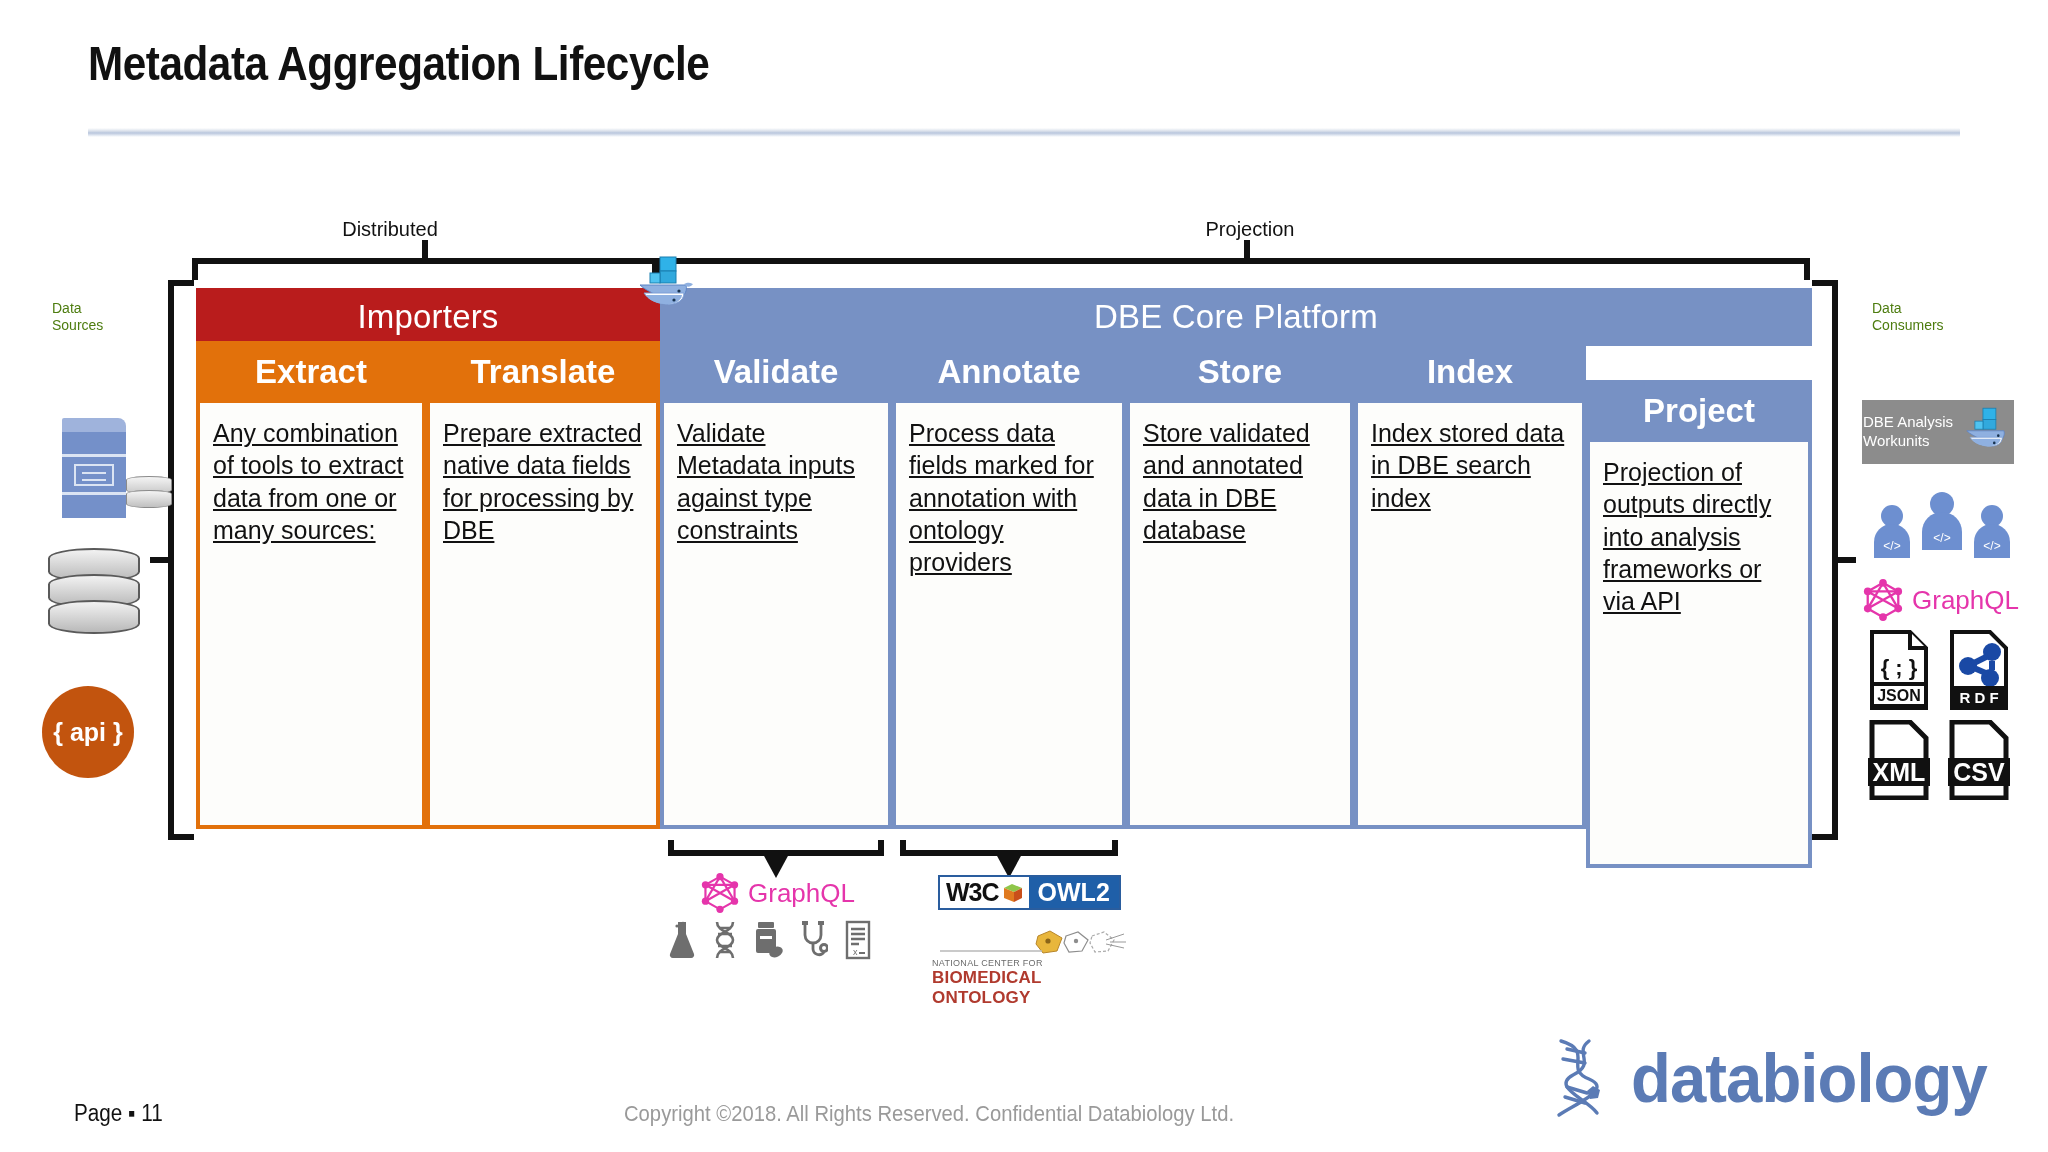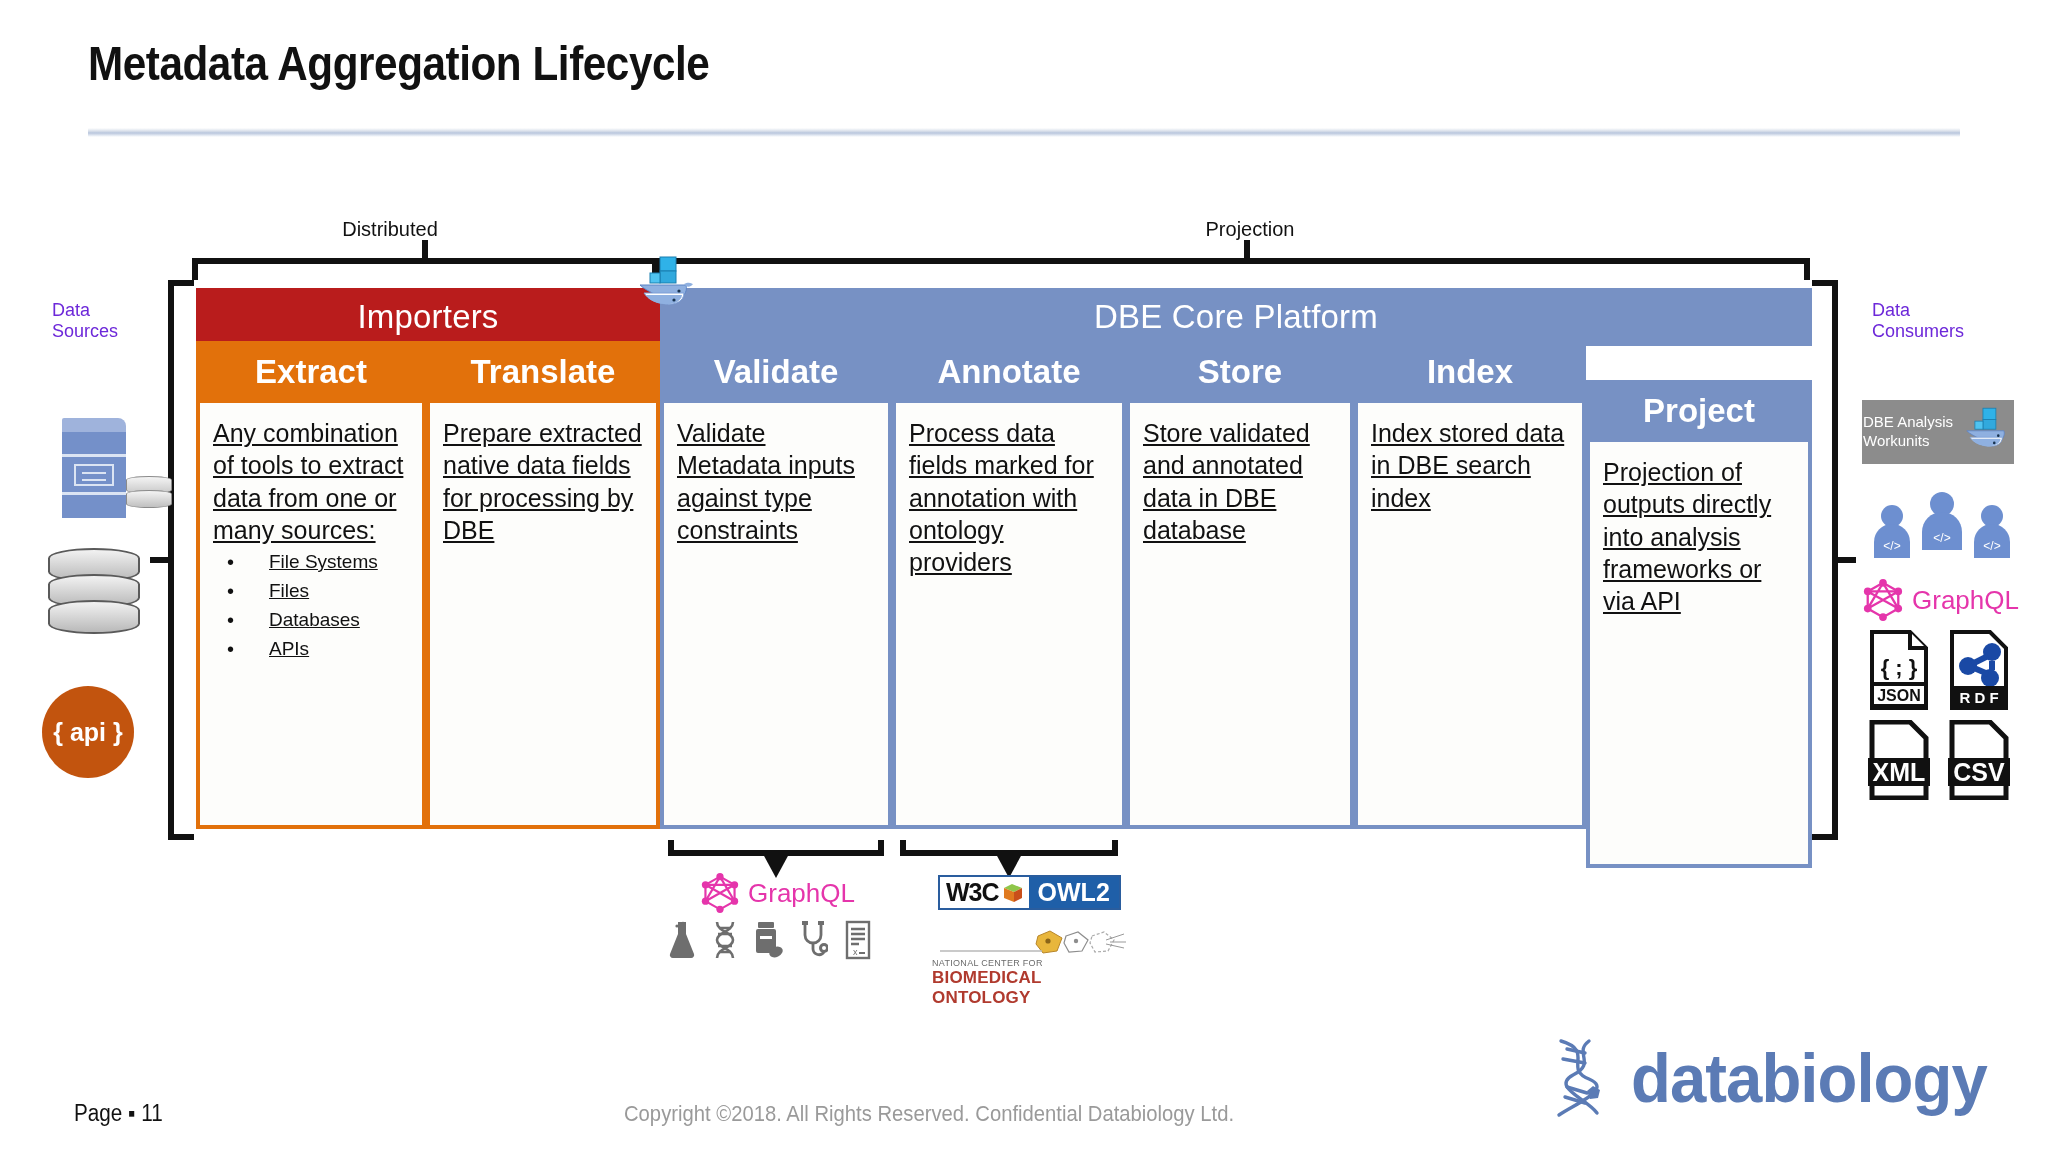--- a/index.html
+++ b/index.html
@@ -82,21 +82,21 @@
   .stage.blue .head   { border-left:4px solid #7791C4; border-right:4px solid #7791C4; }
   .bullets { list-style:none; margin-top:2px; }
   .bullets li {
     font-size:19px; line-height:1.52; padding-left:56px; position:relative;
   }
   .bullets li:before {
     content:"\2022"; position:absolute; left:14px; top:-1px; font-size:20px;
   }
 
   
-  .side-head { position:absolute; font-size:18px; color:#6d28d9; line-height:1.18; }
+  .side-head { position:absolute; font-size:14px; color:#4d7c0f; line-height:1.18; }
 
   
   .server { position:absolute; }
   .server .box { position:absolute; width:64px; height:92px; background:#7490c9; }
   .server .top { position:absolute; width:64px; height:14px; background:#9fb3dc; border-radius:2px 8px 0 0;}
   .server .ln  { position:absolute; width:64px; height:3px; background:#dbe4f3; }
   .server .win { position:absolute; width:40px; height:22px; border:2px solid #dbe4f3; left:12px; }
   .server .win i{ position:absolute; left:6px; width:24px; height:2px; background:#dbe4f3;}
   .disk { position:absolute; }
   .disk .cyl { position:absolute; border-radius:50%/22%; }
@@ -205,26 +205,20 @@
       <path d="M50 31 c5 -3 9 0 9 0 c-3 4 -7 3 -9 0z" fill="#8fb0e0"></path>
     </svg>
   </div>
 
   <div class="stage orange" style="left:196px; width:230px;">
     <div class="head">
       <span>Extract</span>
     </div>
     <div class="body">
       <div>Any combination of tools to extract data from one or many sources:</div>
-      <ul class="bullets">
-        <li>File Systems</li>
-        <li>Files</li>
-        <li>Databases</li>
-        <li>APIs</li>
-      </ul>
     </div>
   </div>
 
   <div class="stage orange" style="left:426px; width:234px;">
     <div class="head">
       <span>Translate</span>
     </div>
     <div class="body">
       <div>Prepare extracted native data fields for processing by DBE</div>
     </div>

